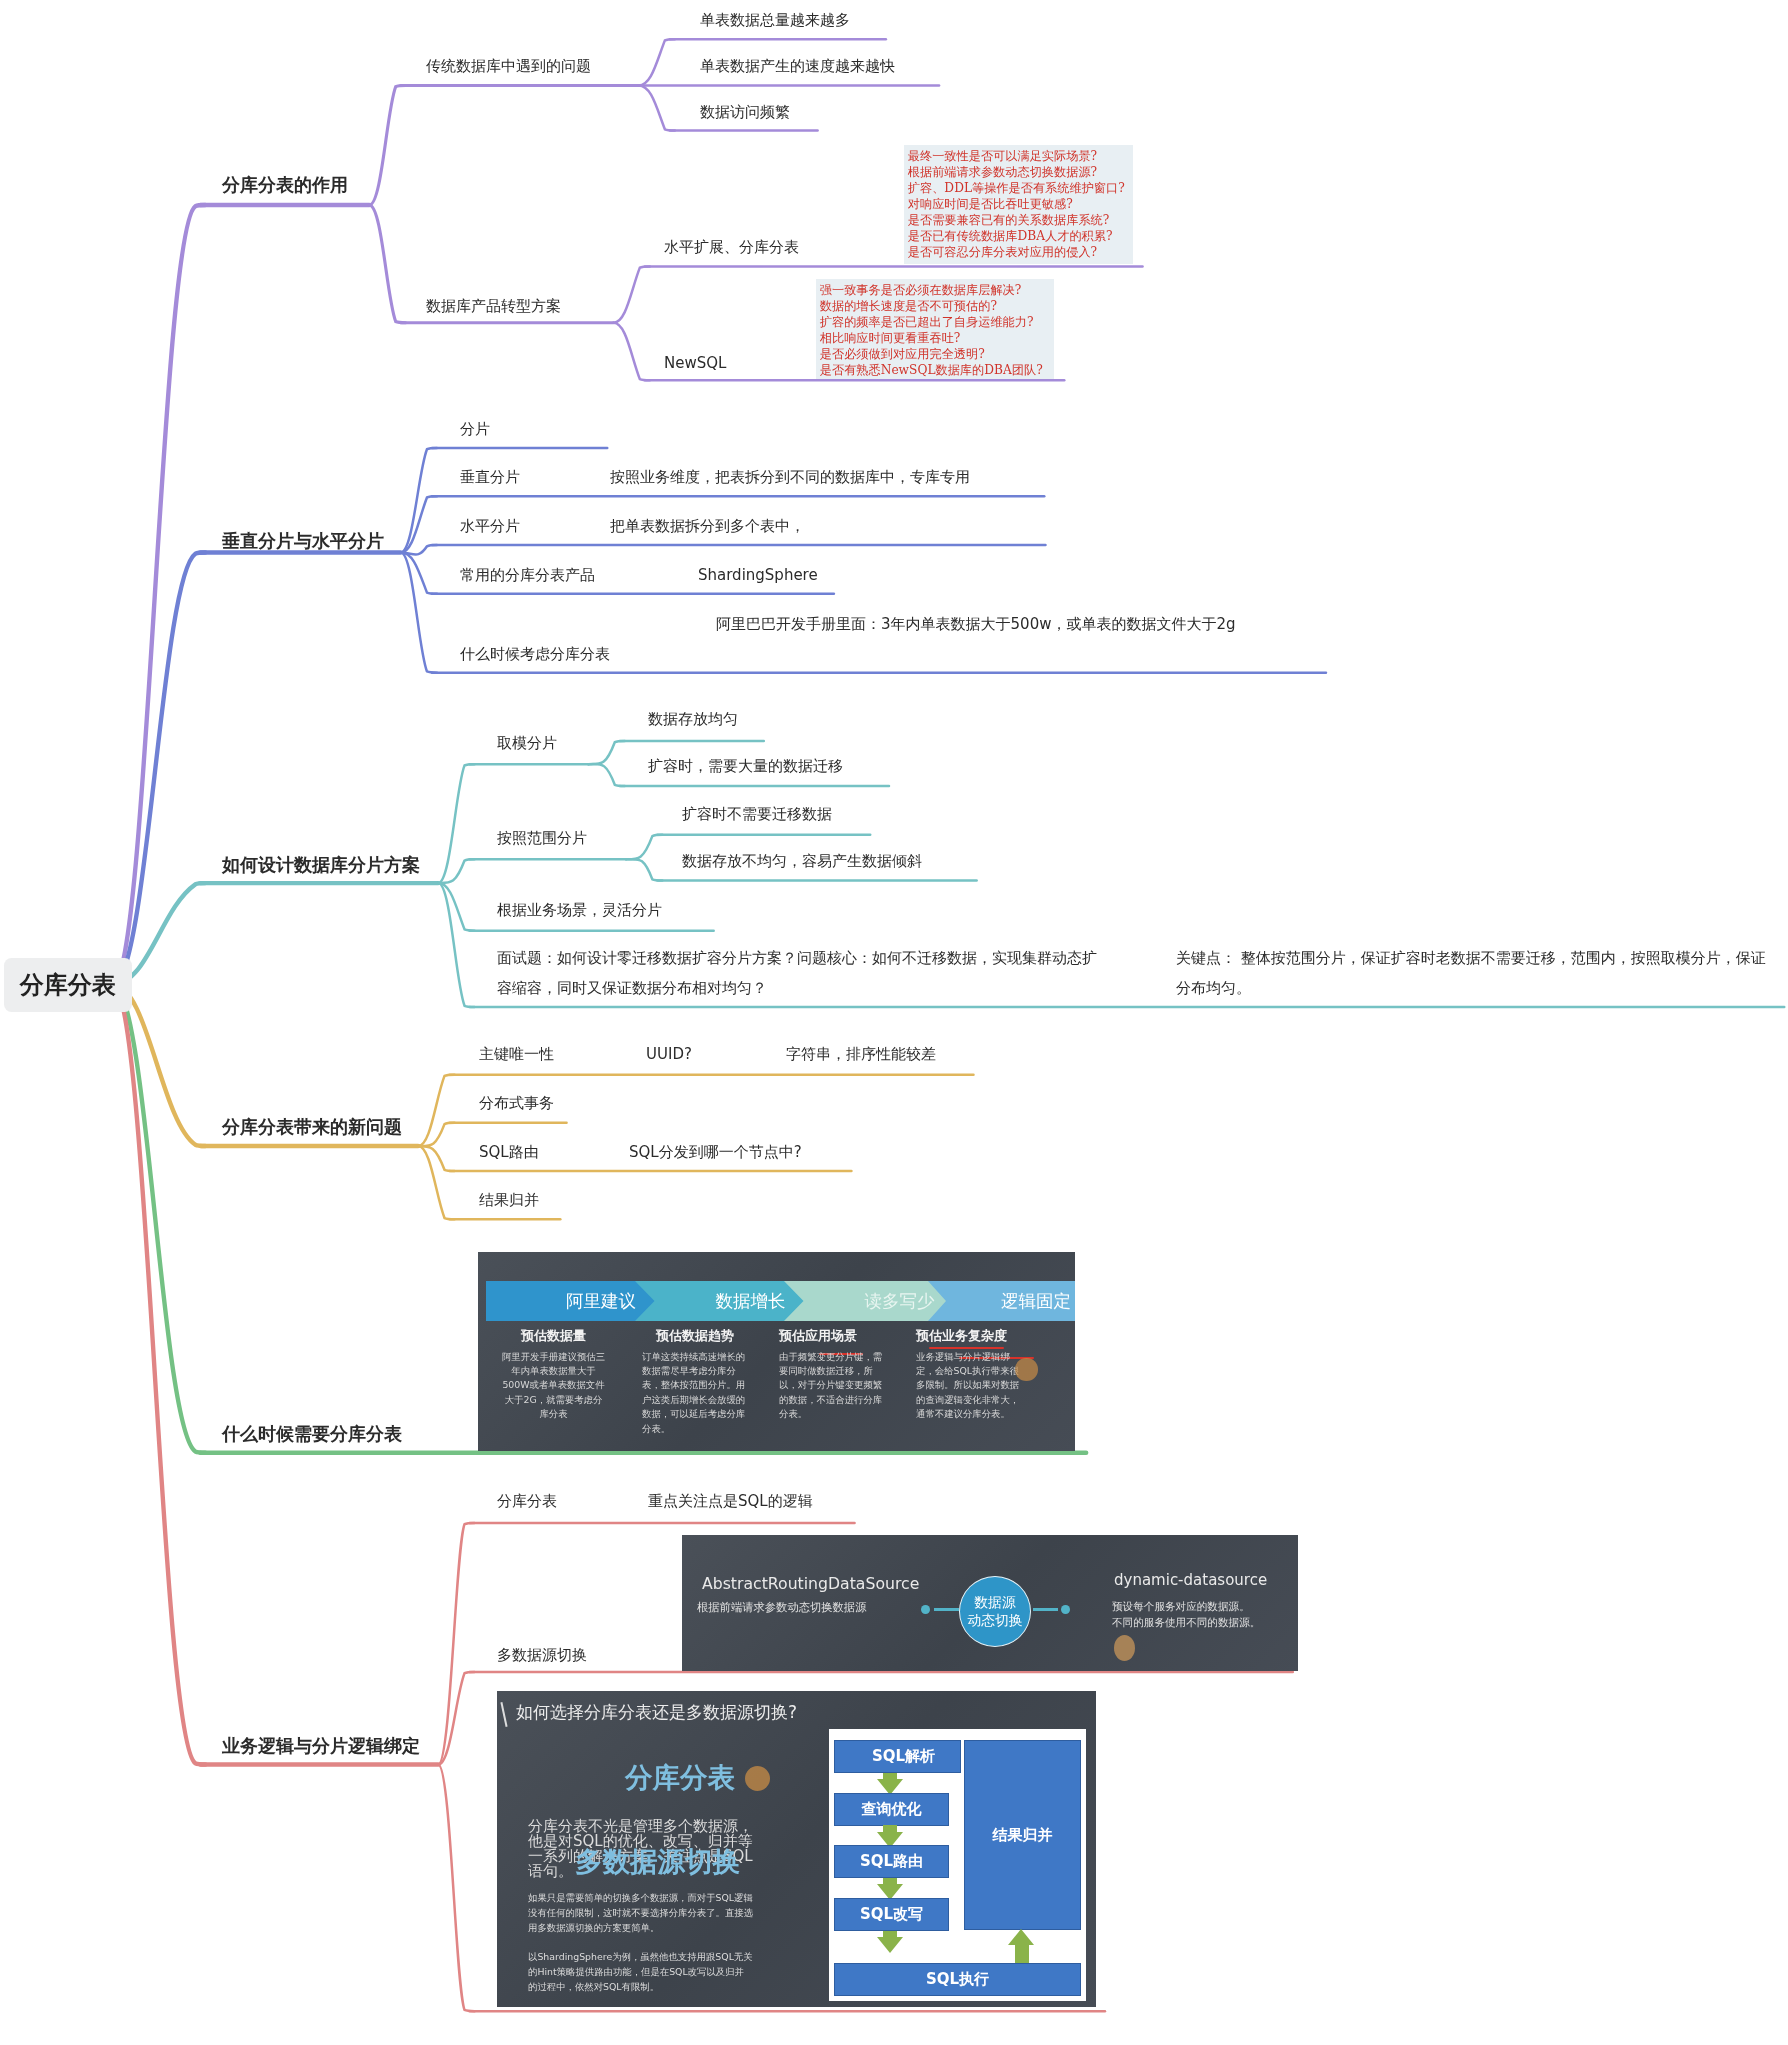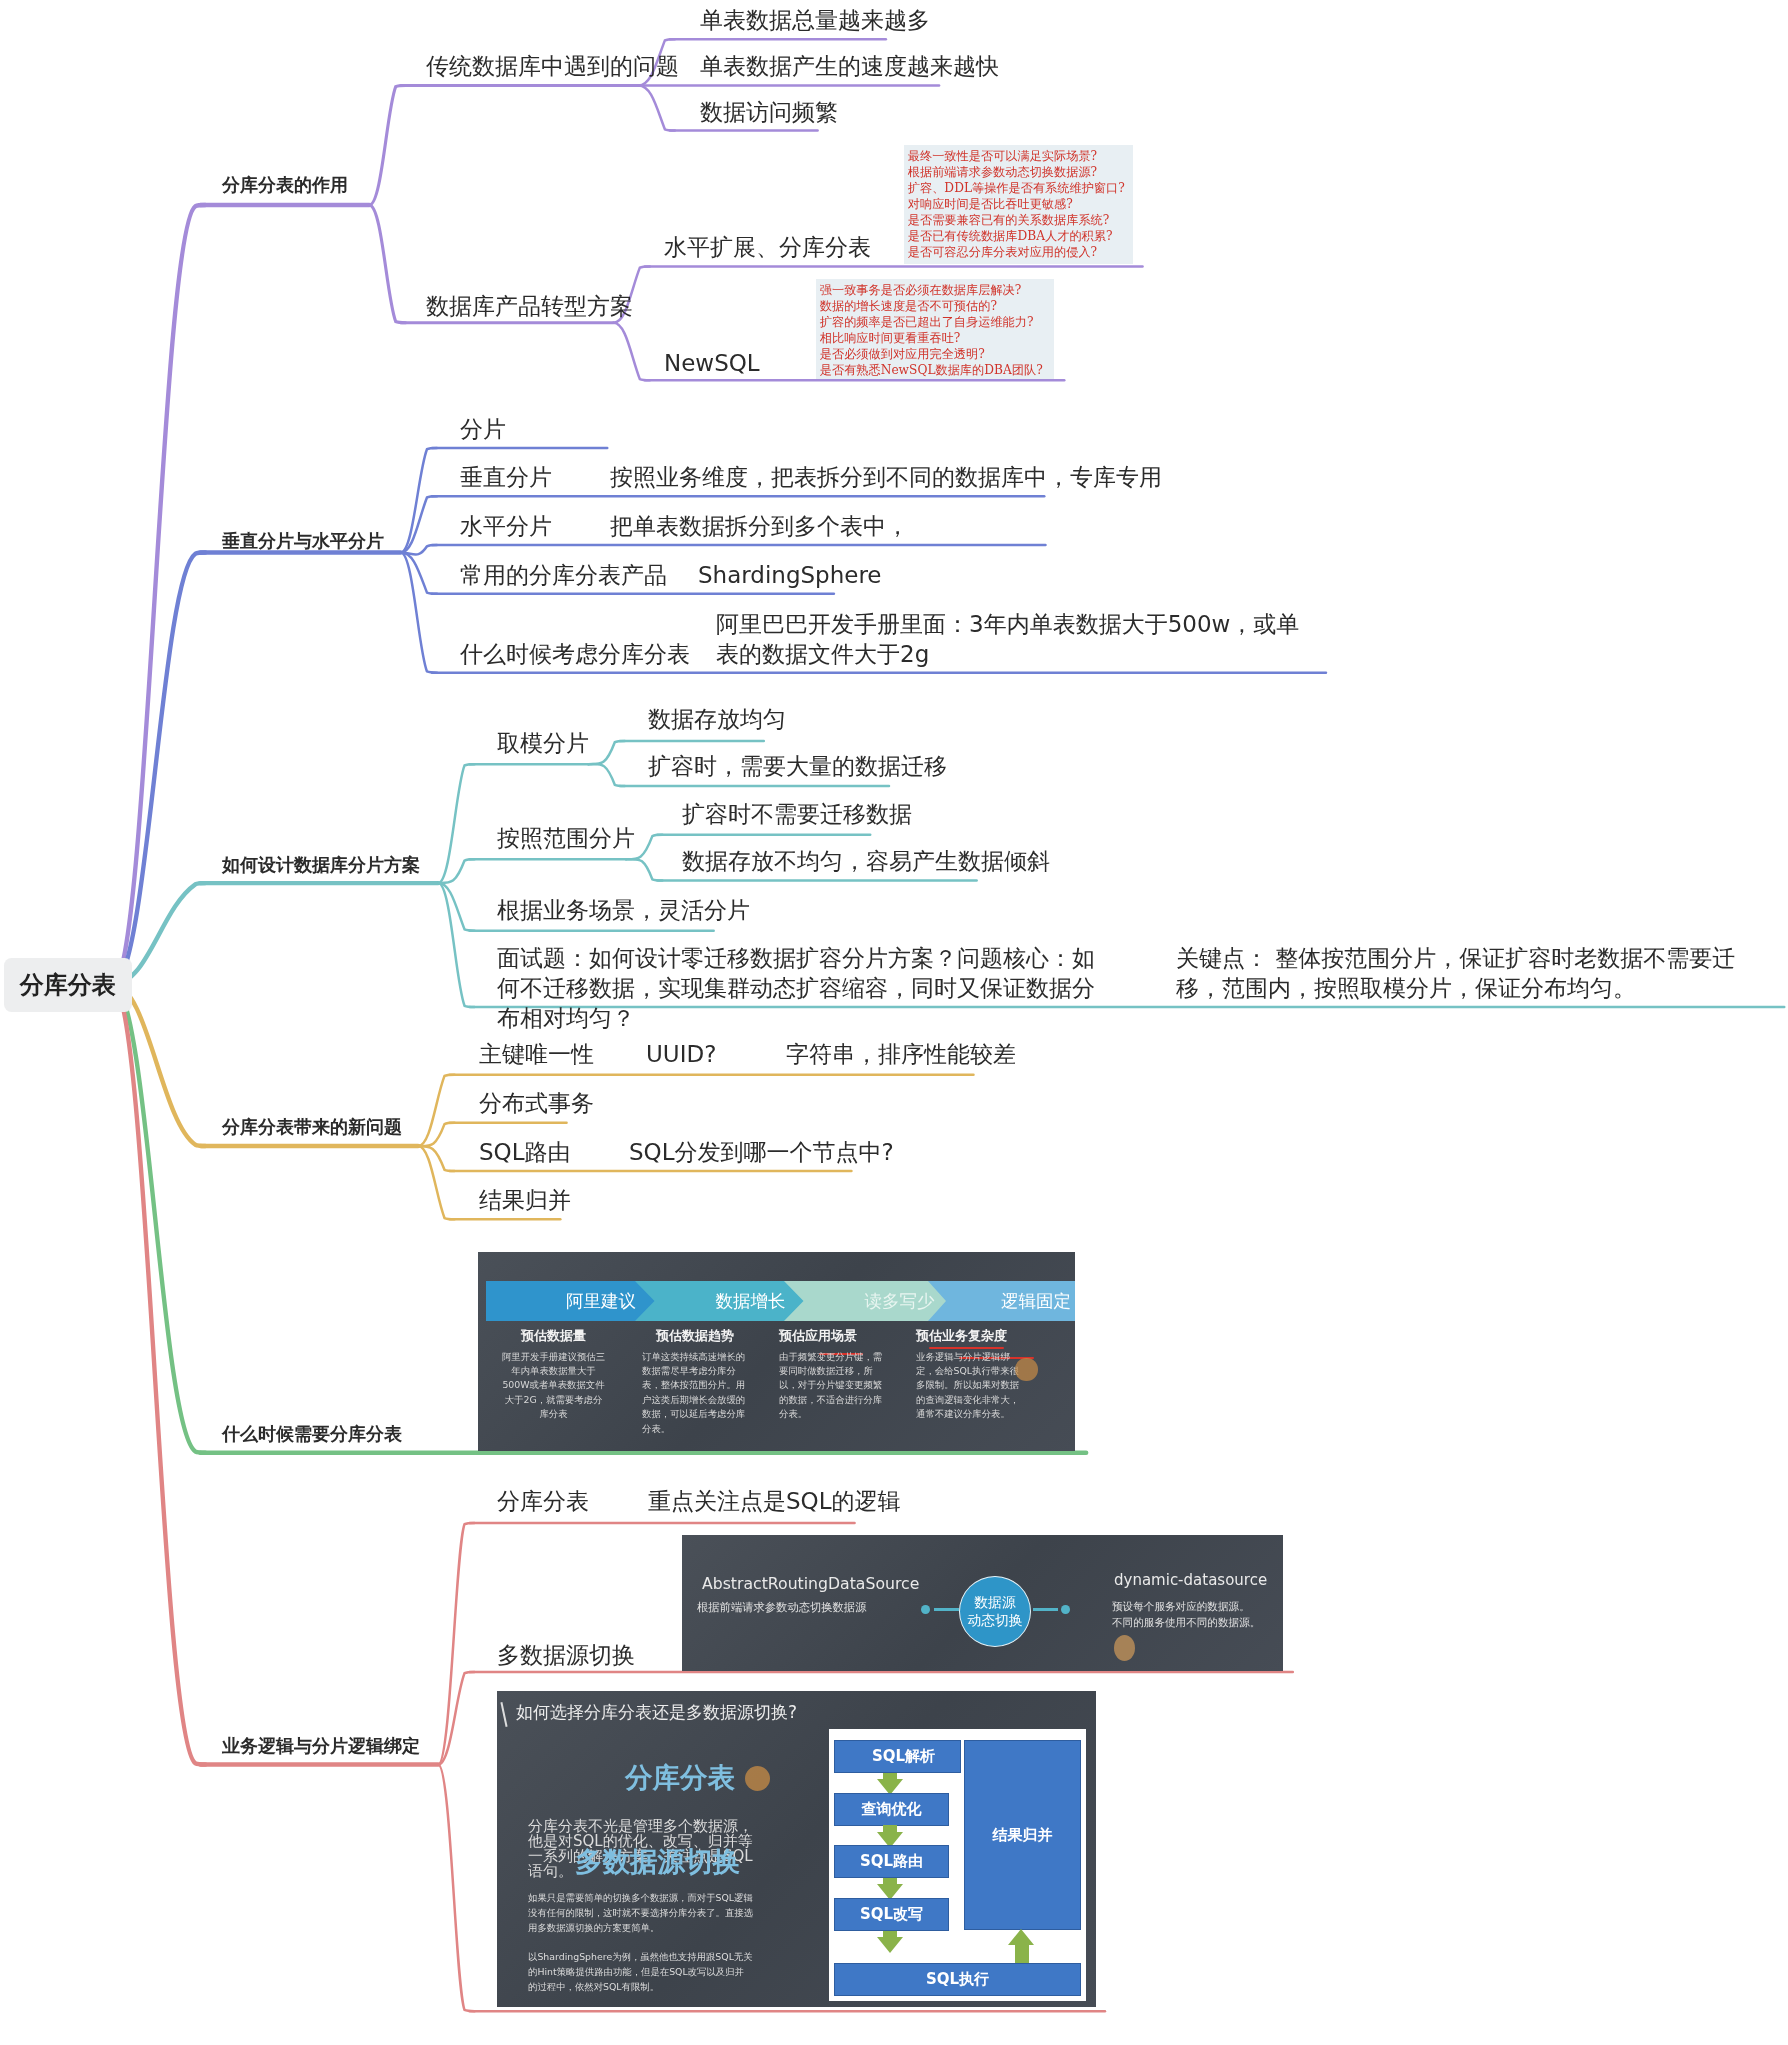--- a/index.html
+++ b/index.html
@@ -1,18 +1,18 @@
 <!DOCTYPE html>
 <html style="font-size:10px"><head>
 <meta charset="utf-8">
 <style>
   html,body{margin:0;padding:0;background:#ffffff;}
   body{width:1788px;height:2046px;position:relative;overflow:hidden;font-family:"DejaVu Sans","Liberation Sans",sans-serif;color:#2b2b2b;}
   #branches{position:absolute;left:0;top:0;width:1788px;height:2046px;}
-  .node{position:absolute;font-size:23px;line-height:30px;white-space:nowrap;}
+  .node{position:absolute;font-size:15px;line-height:30px;white-space:nowrap;}
   .node.l1{font-size:18px;font-weight:bold;}
   .wrap{white-space:normal;}
   .root{position:absolute;left:3.8px;top:958px;width:128px;height:54px;background:#edeeef;border-radius:7.5px;display:flex;align-items:center;justify-content:center;font-size:24px;font-weight:bold;color:#222;}
   .pic{position:absolute;overflow:hidden;}
   .note-img{background:#e8eff3;color:#d0332a;font-family:"DejaVu Serif","Liberation Serif",serif;font-size:12.2px;line-height:16px;padding:2.5px 3.8px;box-sizing:border-box;}
   .slate{background:linear-gradient(135deg,#4a5058 0%,#3d434b 50%,#464c55 100%);color:#e8e8e8;}
   .chev{position:absolute;height:40px;display:flex;align-items:center;justify-content:center;font-size:17.5px;color:#fff;clip-path:polygon(0 0,88% 0,100% 50%,88% 100%,0 100%,10% 50%);padding-left:36px;}
   .chev.first{clip-path:polygon(0 0,88% 0,100% 50%,88% 100%,0 100%);}
   .col{position:absolute;top:75px;width:106px;text-align:center;font-size:9.4px;line-height:14.4px;color:#d8d8d8;}
   .col .ct{font-size:13px;font-weight:bold;color:#f2f2f2;margin-bottom:5px;line-height:17.5px;}
@@ -190,21 +190,21 @@
     </div>
   <div class="red-u" style="left:451px;top:95px;width:75px;"></div>
   <div style="position:absolute;left:537px;top:106px;width:22.5px;height:22.5px;border-radius:50%;background:rgba(200,140,70,0.7);"></div>
 </div>
 
 <div class="node l1" style="left:222px;top:1731px;">业务逻辑与分片逻辑绑定</div>
 <div class="node" style="left:497px;top:1486px;">分库分表</div>
 <div class="node" style="left:648px;top:1486px;">重点关注点是SQL的逻辑</div>
 <div class="node" style="left:497px;top:1640px;">多数据源切换</div>
 
-<div class="pic slate" style="left:682px;top:1535px;width:601px;height:136px;">
+<div class="pic slate" style="left:682px;top:1535px;width:601px;height:136px;padding-left:15px;">
   <div style="position:absolute;left:20px;top:39px;font-size:15.7px;color:#eaeaea;">AbstractRoutingDataSource</div>
   <div style="position:absolute;left:15px;top:65px;font-size:11.3px;color:#e0e0e0;">根据前端请求参数动态切换数据源</div>
   <div style="position:absolute;left:239px;top:70px;width:8.8px;height:8.8px;border-radius:50%;background:#52b3c8;"></div>
   <div style="position:absolute;left:252px;top:73px;width:25px;height:2.5px;background:#52b3c8;"></div>
   <div style="position:absolute;left:277px;top:41px;width:70px;height:69px;border-radius:50%;background:#2e95c8;border:1.3px solid #e6f3f8;color:#fff;font-size:13.8px;line-height:17.5px;display:flex;align-items:center;justify-content:center;text-align:center;white-space:pre;">数据源
 动态切换</div>
   <div style="position:absolute;left:351px;top:73px;width:25px;height:2.5px;background:#52b3c8;"></div>
   <div style="position:absolute;left:379px;top:70px;width:8.8px;height:8.8px;border-radius:50%;background:#52b3c8;"></div>
   <div style="position:absolute;left:432px;top:36px;font-size:15px;color:#eaeaea;">dynamic-datasource</div>
   <div style="position:absolute;left:430px;top:63px;font-size:10.6px;line-height:16.3px;color:#e0e0e0;">

